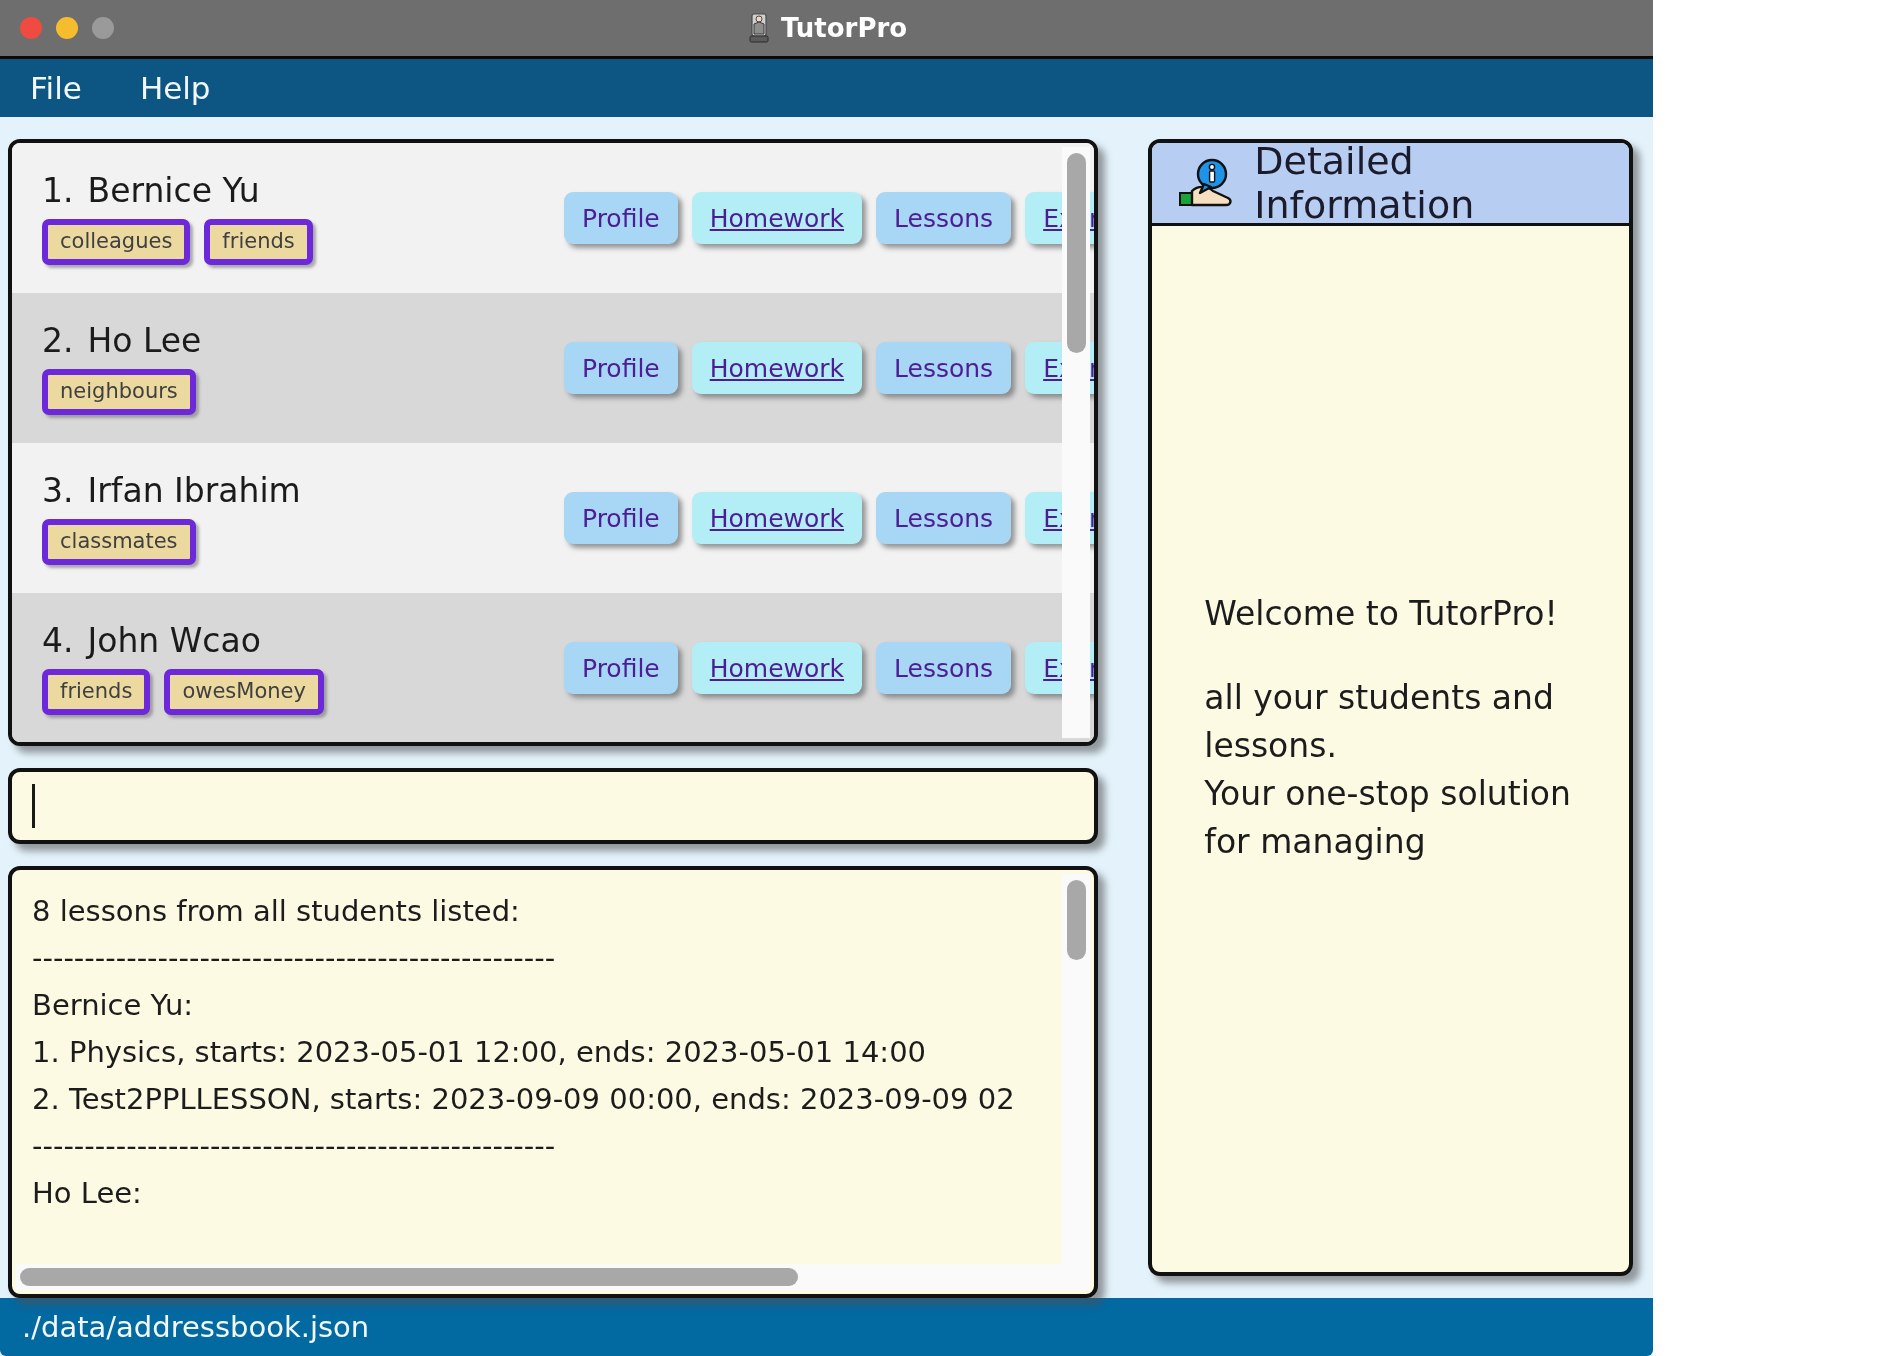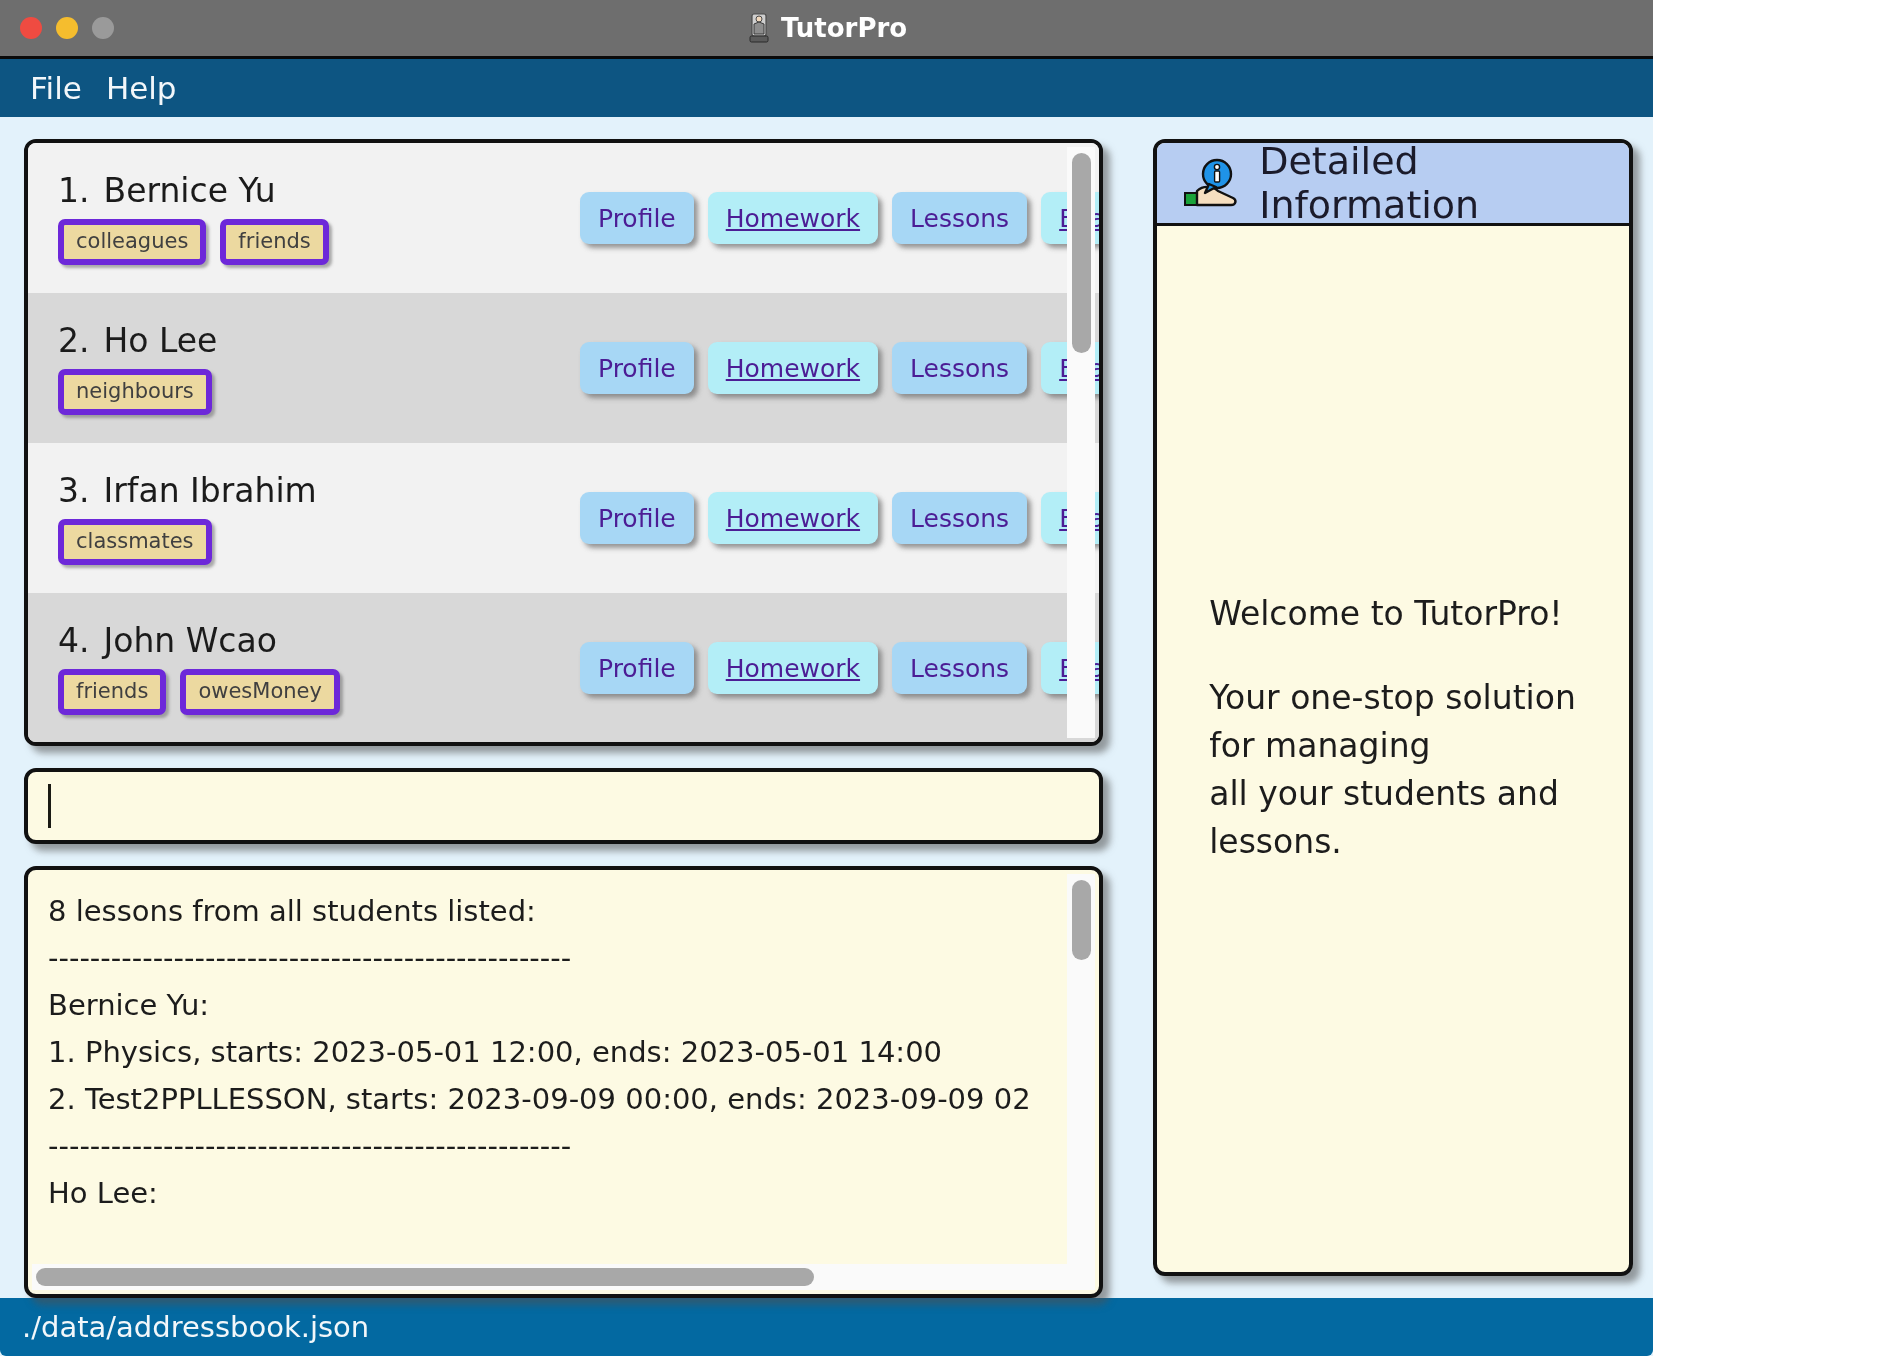--- a/index.html
+++ b/index.html
@@ -72,35 +72,35 @@
     display: inline-block;
   }
 
   
   .menubar {
     height: 58px;
     background: #0d5582;
     display: flex;
     align-items: center;
     padding-left: 30px;
-    gap: 24px;
+    gap: 58px;
     flex: 0 0 auto;
   }
   .menu-item {
     color: #f2f7fa;
     font-size: 31px;
     font-family: "DejaVu Sans", sans-serif;
     cursor: default;
   }
 
   
   .content {
     flex: 1 1 auto;
     display: flex;
-    padding: 22px 20px 0 24px;
+    padding: 22px 20px 0 8px;
     gap: 26px;
     box-sizing: border-box;
     min-height: 0;
   }
   .left-col {
     width: 1128px;
     display: flex;
     flex-direction: column;
     gap: 22px;
     min-height: 0;
@@ -487,22 +487,22 @@
               <circle cx="36" cy="10" r="2.6" fill="#ffffff" stroke="#111" stroke-width="1.4"></circle>
               <rect x="33.6" y="14" width="5" height="11" rx="1" fill="#ffffff" stroke="#111" stroke-width="1.4"></rect>
             </svg>
           </span>
           <span class="detail-title">Detailed Information</span>
         </div>
         <div class="detail-body">
           <div class="welcome-block">
             <div class="welcome-line">Welcome to TutorPro!</div>
             <div class="welcome-gap"></div>
+            <div class="welcome-line">all your students and lessons.</div>
             <div class="welcome-line">Your one-stop solution for managing</div>
-            <div class="welcome-line">all your students and lessons.</div>
           </div>
         </div>
       </div>
     </div>
 
   </div>
 
   <div class="statusbar">
     <span class="status-text">./data/addressbook.json</span>
   </div>

